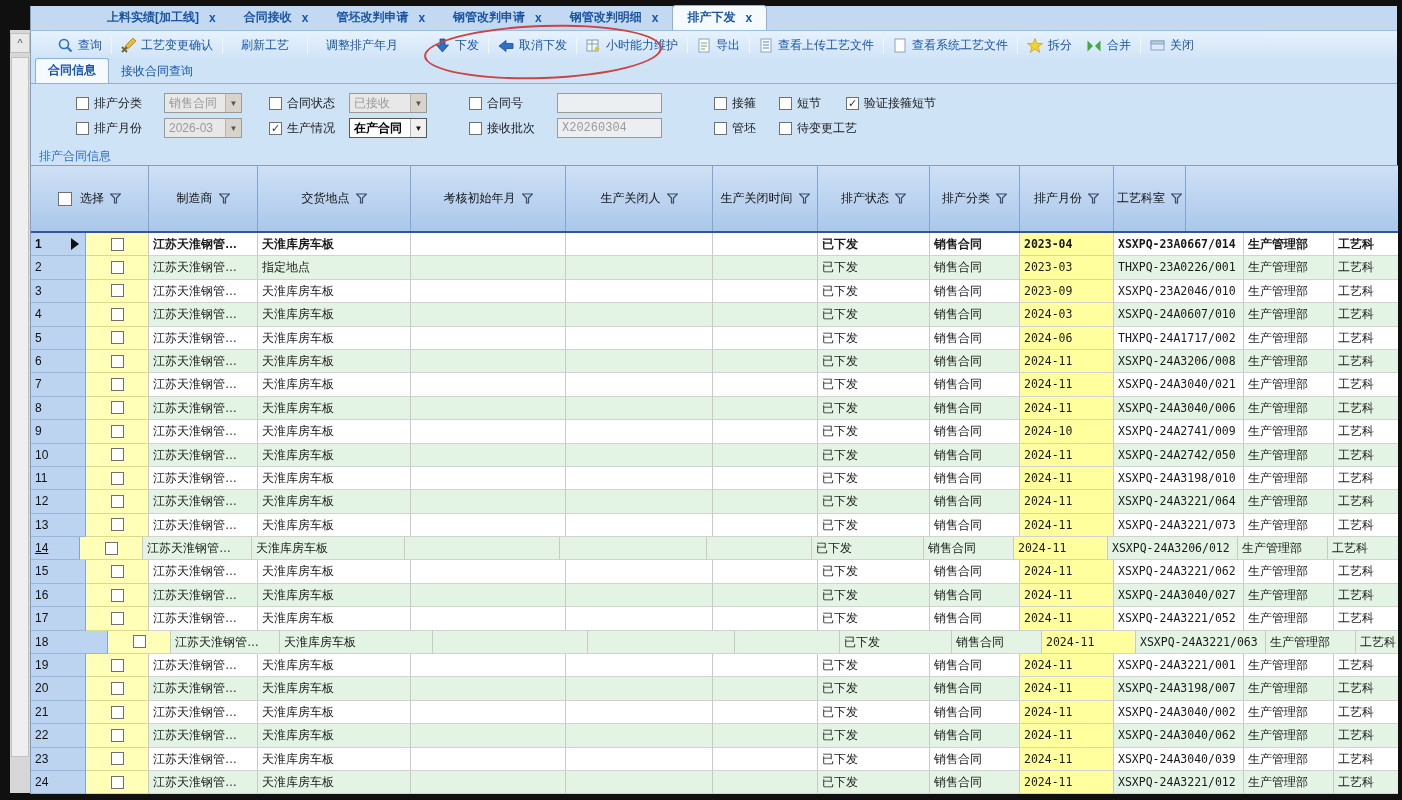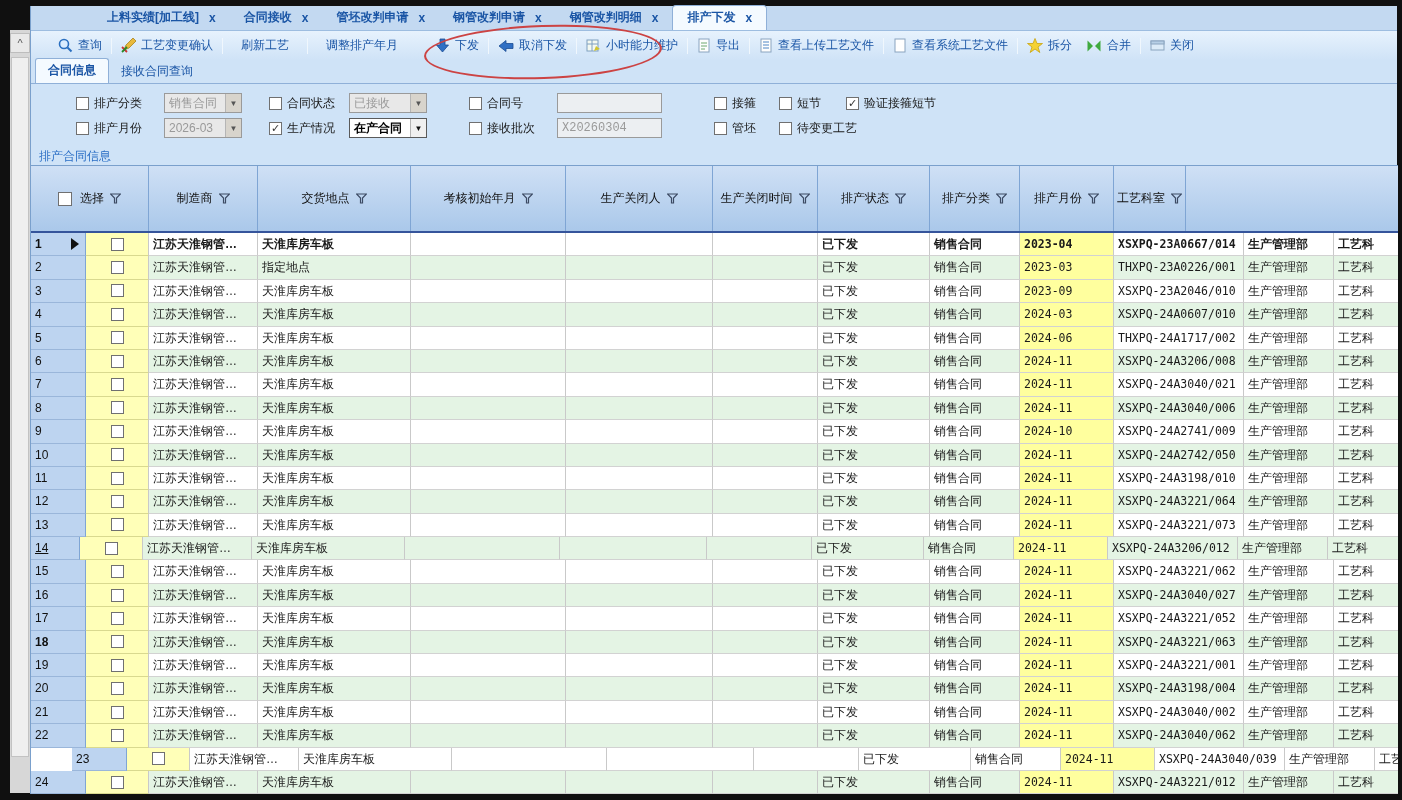--- a/index.html
+++ b/index.html
@@ -646,21 +646,21 @@
             <div class="cell data cell-closer" style="width: 147px;"></div>
             <div class="cell data cell-close_time" style="width: 105px;"></div>
             <div class="cell data cell-status" style="width: 112px;">已下发</div>
             <div class="cell data cell-category" style="width: 90px;">销售合同</div>
             <div class="cell data month" style="width: 94px;">2024-11</div>
             <div class="cell data contract" style="width: 130px;">XSXPQ-24A3221/052</div>
             <div class="cell data cell-dept" style="width: 90px;">生产管理部</div>
             <div class="cell data cell-office" style="width: 72px;">工艺科</div>
           </div>
           <div class="grow even">
-            <div class="cell rownum" style="width: 55px; font-weight: bold;">18</div>
+            <div class="cell rownum" style="width: 77px;">18</div>
             <div class="cell selcell" style="width: 63px;">
               <span class="cb"></span>
             </div>
             <div class="cell data cell-manufacturer" style="width: 109px;">江苏天淮钢管…</div>
             <div class="cell data cell-delivery" style="width: 153px;">天淮库房车板</div>
             <div class="cell data cell-assess_start" style="width: 155px;"></div>
             <div class="cell data cell-closer" style="width: 147px;"></div>
             <div class="cell data cell-close_time" style="width: 105px;"></div>
             <div class="cell data cell-status" style="width: 112px;">已下发</div>
             <div class="cell data cell-category" style="width: 90px;">销售合同</div>
@@ -692,21 +692,21 @@
               <span class="cb"></span>
             </div>
             <div class="cell data cell-manufacturer" style="width: 109px;">江苏天淮钢管…</div>
             <div class="cell data cell-delivery" style="width: 153px;">天淮库房车板</div>
             <div class="cell data cell-assess_start" style="width: 155px;"></div>
             <div class="cell data cell-closer" style="width: 147px;"></div>
             <div class="cell data cell-close_time" style="width: 105px;"></div>
             <div class="cell data cell-status" style="width: 112px;">已下发</div>
             <div class="cell data cell-category" style="width: 90px;">销售合同</div>
             <div class="cell data month" style="width: 94px;">2024-11</div>
-            <div class="cell data contract" style="width: 130px;">XSXPQ-24A3198/004</div>
+            <div class="cell data contract" style="width: 130px;">XSXPQ-24A3198/007</div>
             <div class="cell data cell-dept" style="width: 90px;">生产管理部</div>
             <div class="cell data cell-office" style="width: 72px;">工艺科</div>
           </div>
           <div class="grow odd">
             <div class="cell rownum" style="width: 55px;">21</div>
             <div class="cell selcell" style="width: 63px;">
               <span class="cb"></span>
             </div>
             <div class="cell data cell-manufacturer" style="width: 109px;">江苏天淮钢管…</div>
             <div class="cell data cell-delivery" style="width: 153px;">天淮库房车板</div>
@@ -731,21 +731,21 @@
             <div class="cell data cell-closer" style="width: 147px;"></div>
             <div class="cell data cell-close_time" style="width: 105px;"></div>
             <div class="cell data cell-status" style="width: 112px;">已下发</div>
             <div class="cell data cell-category" style="width: 90px;">销售合同</div>
             <div class="cell data month" style="width: 94px;">2024-11</div>
             <div class="cell data contract" style="width: 130px;">XSXPQ-24A3040/062</div>
             <div class="cell data cell-dept" style="width: 90px;">生产管理部</div>
             <div class="cell data cell-office" style="width: 72px;">工艺科</div>
           </div>
           <div class="grow odd">
-            <div class="cell rownum" style="width: 55px; margin-left: 41px;">23</div>
+            <div class="cell rownum" style="width: 55px;">23</div>
             <div class="cell selcell" style="width: 63px;">
               <span class="cb"></span>
             </div>
             <div class="cell data cell-manufacturer" style="width: 109px;">江苏天淮钢管…</div>
             <div class="cell data cell-delivery" style="width: 153px;">天淮库房车板</div>
             <div class="cell data cell-assess_start" style="width: 155px;"></div>
             <div class="cell data cell-closer" style="width: 147px;"></div>
             <div class="cell data cell-close_time" style="width: 105px;"></div>
             <div class="cell data cell-status" style="width: 112px;">已下发</div>
             <div class="cell data cell-category" style="width: 90px;">销售合同</div>

